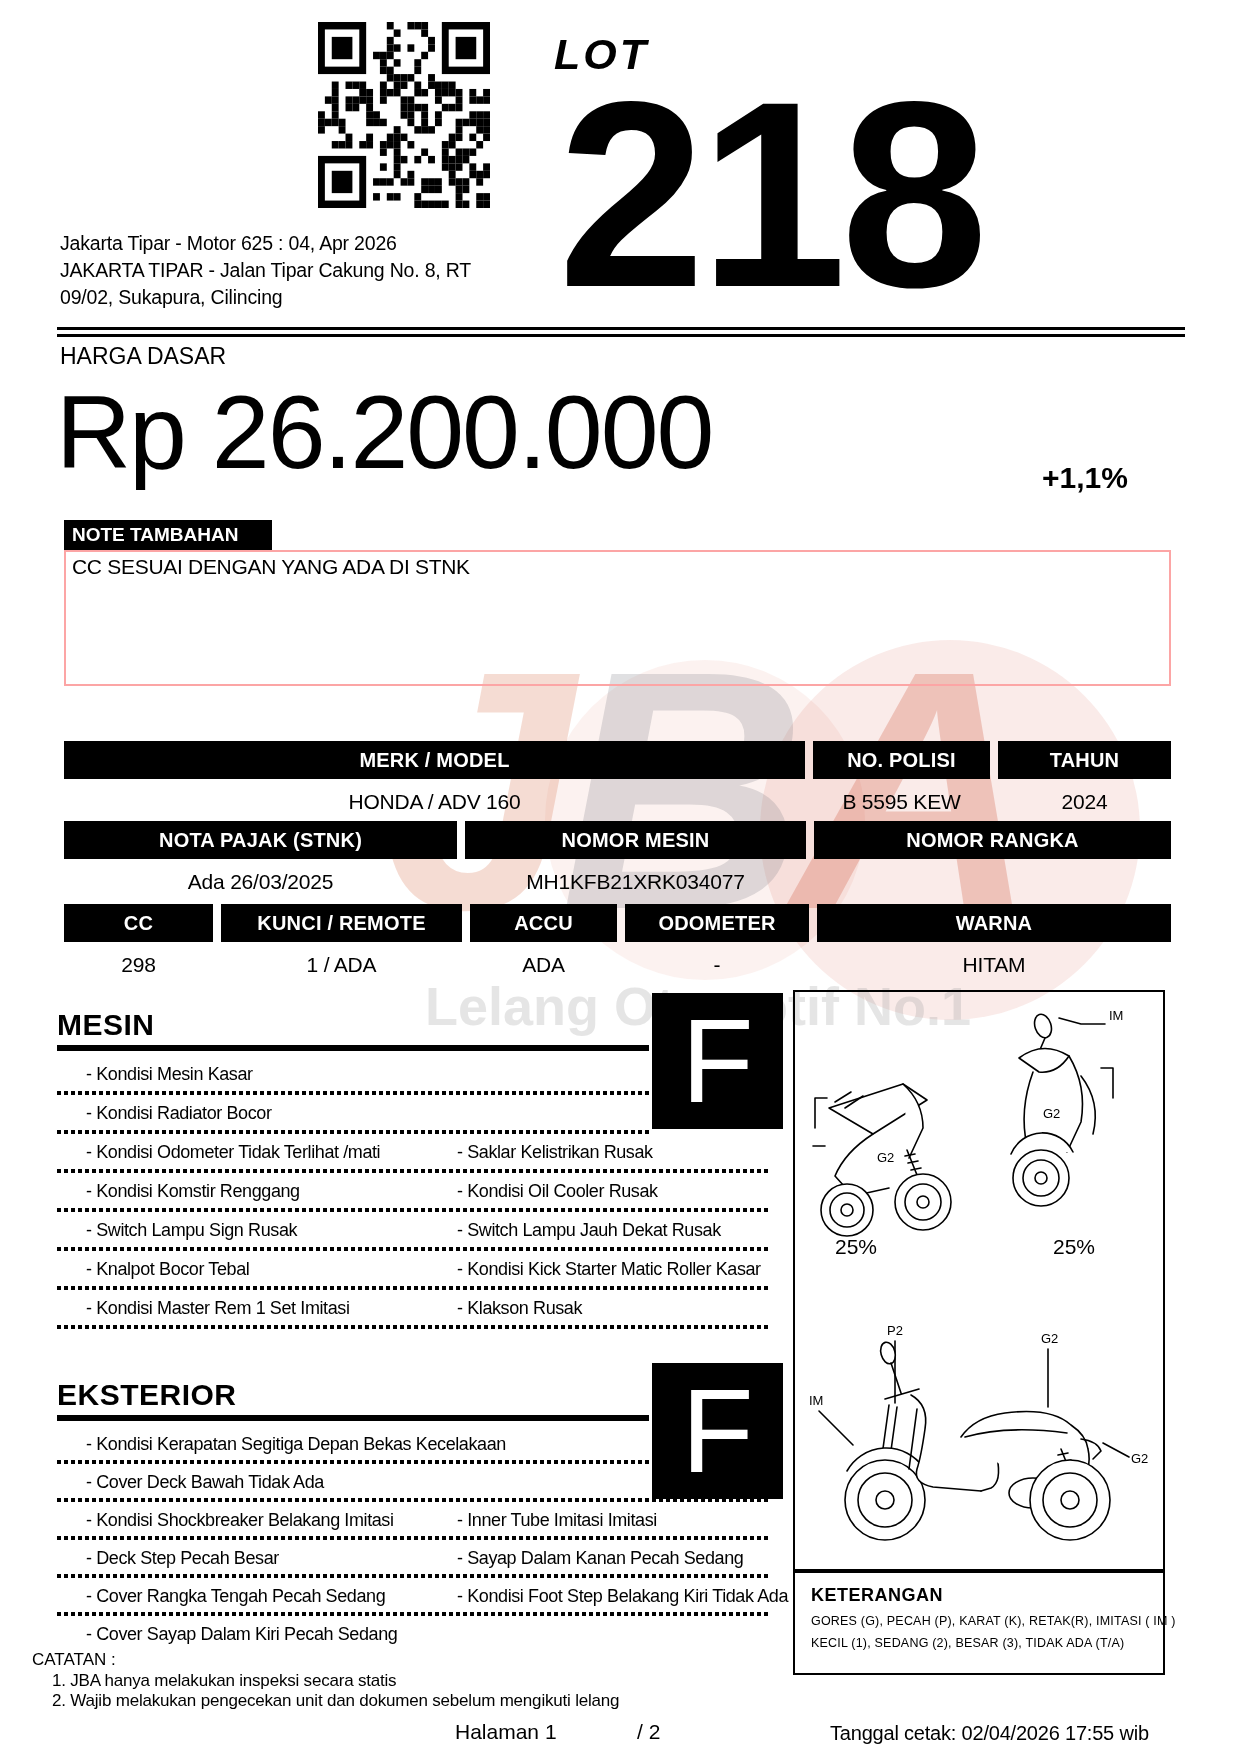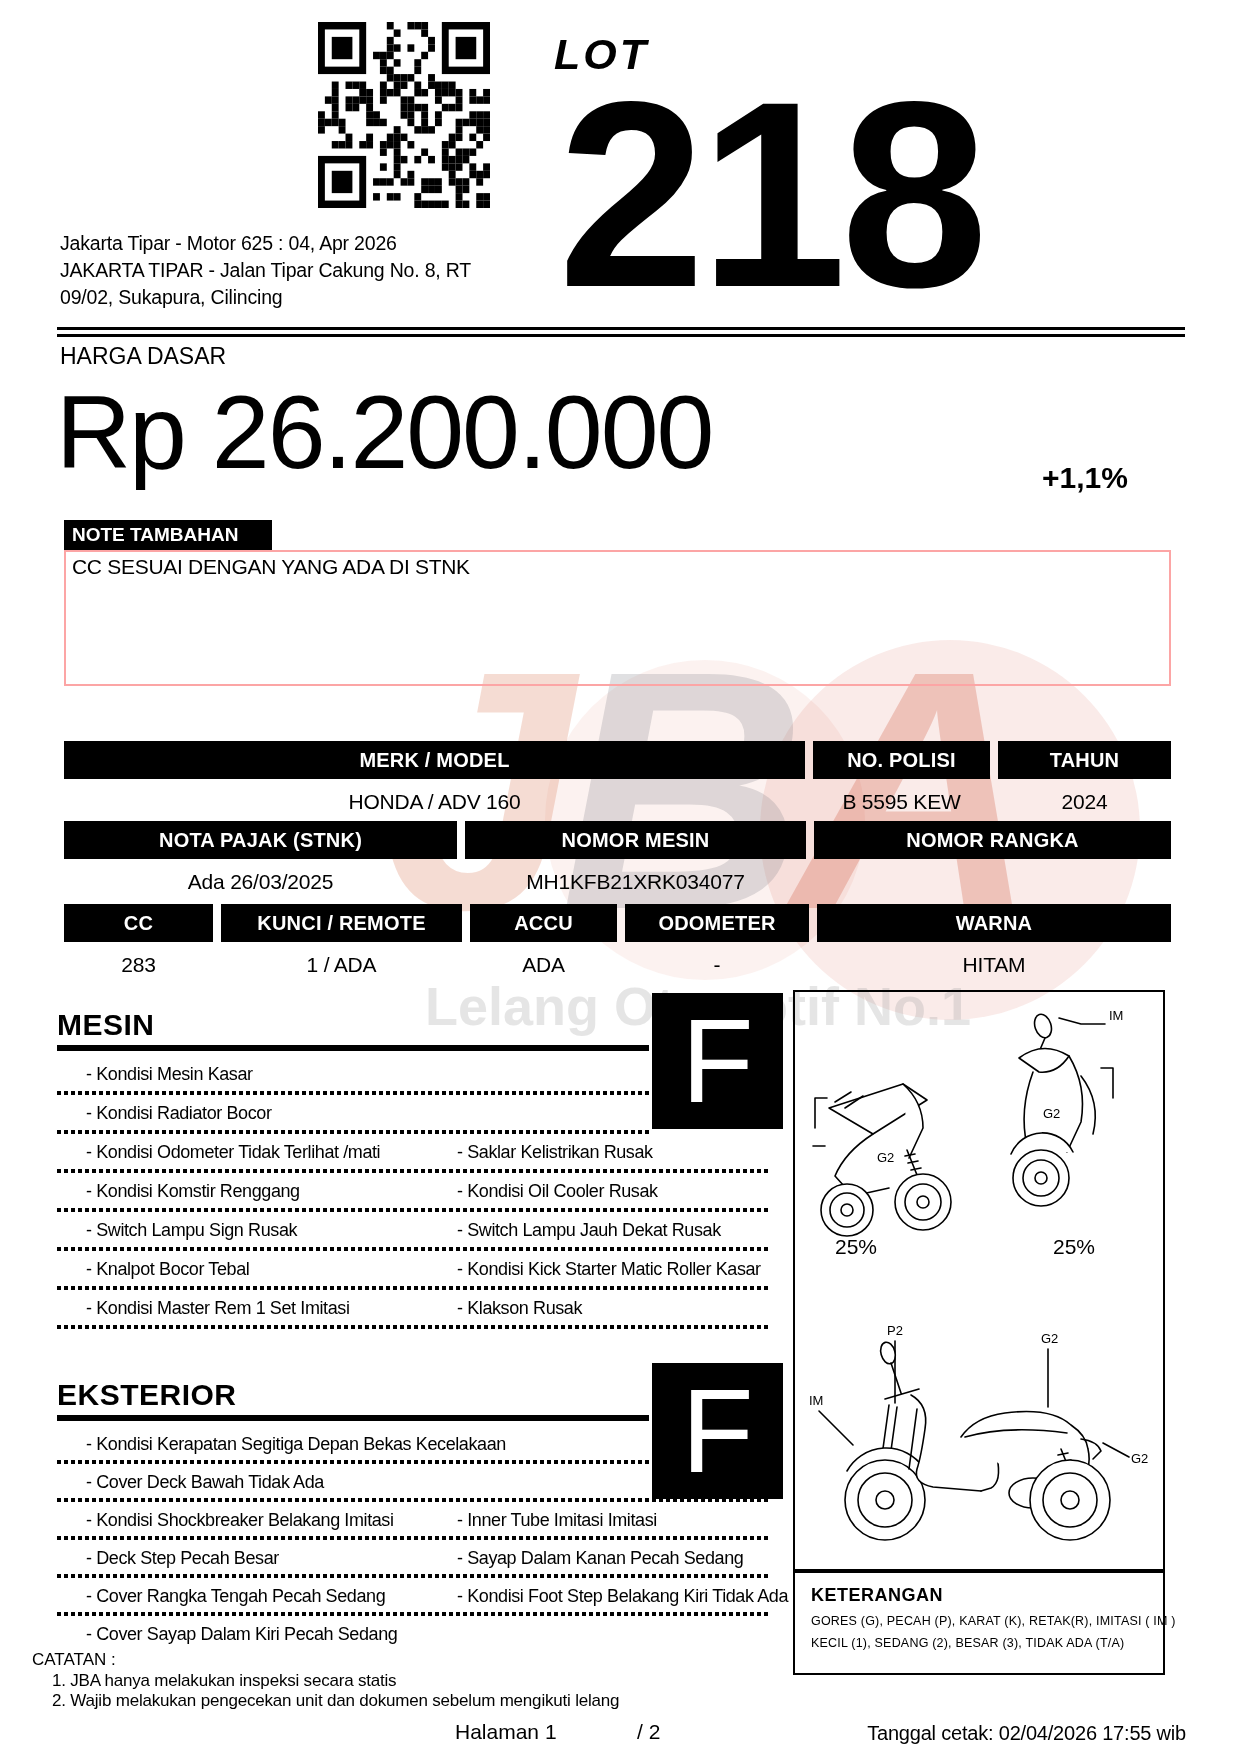--- a/index.html
+++ b/index.html
@@ -51,21 +51,21 @@
   .keterangan { position:absolute; left:793px; top:1571px; width:372px; height:104px; border:2px solid #000; padding:12px 14px 0 16px; }
   .ket-title { font-size:18px; font-weight:bold; letter-spacing:0.5px; }
   .ket-line { font-size:12.5px; margin-top:8px; letter-spacing:0.2px; white-space:nowrap; }
   .panel svg text { font-family:"Liberation Sans",sans-serif; }
 
   
   .catatan-label { position:absolute; left:32px; top:1650px; font-size:17px; }
   .catatan-item { position:absolute; left:52px; font-size:17px; letter-spacing:-0.2px; }
   .footer-page { position:absolute; left:455px; top:1720px; font-size:21px; }
   .footer-of { position:absolute; left:637px; top:1720px; font-size:21px; }
-  .footer-printed { position:absolute; left:830px; top:1722px; width:356px; text-align:right; font-size:20px; letter-spacing:-0.2px; }
+  .footer-printed { position:absolute; left:830px; top:1722px; width:356px; text-align:left; font-size:20px; letter-spacing:-0.2px; }
 </style>
 </head>
 <body>
 
 <div class="wm-circle" style="left:545px; top:660px; width:320px; height:320px; background:rgba(233,150,130,0.12);"></div>
 <div class="wm-circle" style="left:760px; top:640px; width:380px; height:380px; background:rgba(210,60,40,0.10);"></div>
 <div class="wm-letters">
   <span style="color:rgba(222,140,110,0.30);">J</span><span style="color:rgba(130,130,140,0.25);">B</span><span style="color:rgba(205,70,45,0.25);">A</span>
 </div>
 <div class="wm-tagline">Lelang Otomotif No.1</div>
@@ -317,21 +317,21 @@
   <div class="td">MH1KFB21XRK034077</div>
 </div>
 <div class="tbl g3" style="top:904px;">
   <div class="th">CC</div>
   <div class="th">KUNCI / REMOTE</div>
   <div class="th">ACCU</div>
   <div class="th">ODOMETER</div>
   <div class="th">WARNA</div>
 </div>
 <div class="tbl g3" style="top:942px;">
-  <div class="td">283</div>
+  <div class="td">298</div>
   <div class="td">1 / ADA</div>
   <div class="td">ADA</div>
   <div class="td">-</div>
   <div class="td">HITAM</div>
 </div>
 
 <div class="sec-title" style="top:1008px;">MESIN</div>
 <div class="sec-rule" style="top:1045px;"></div>
 <div class="grade-box" style="top:993px;">
   <span>F</span>

